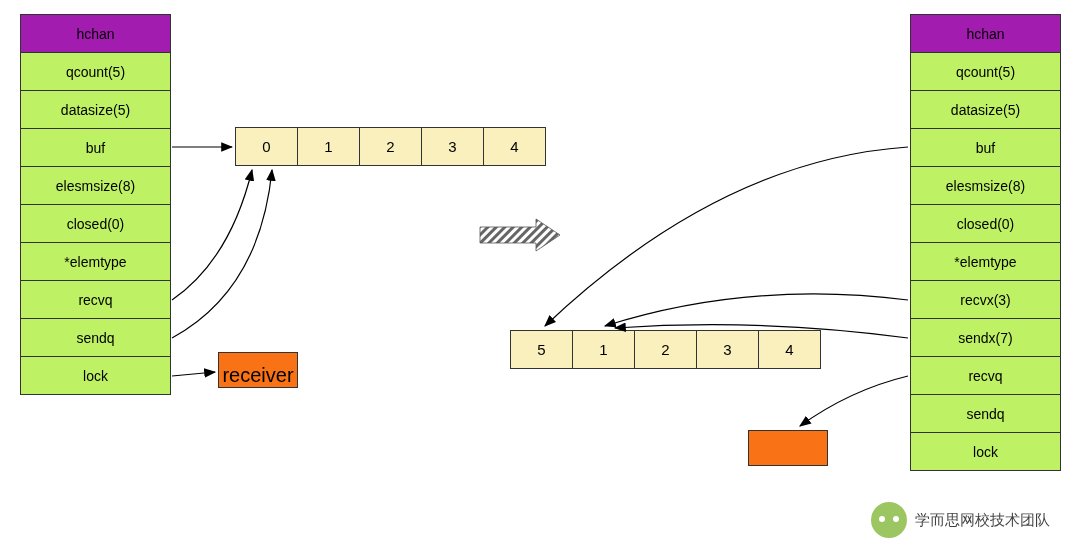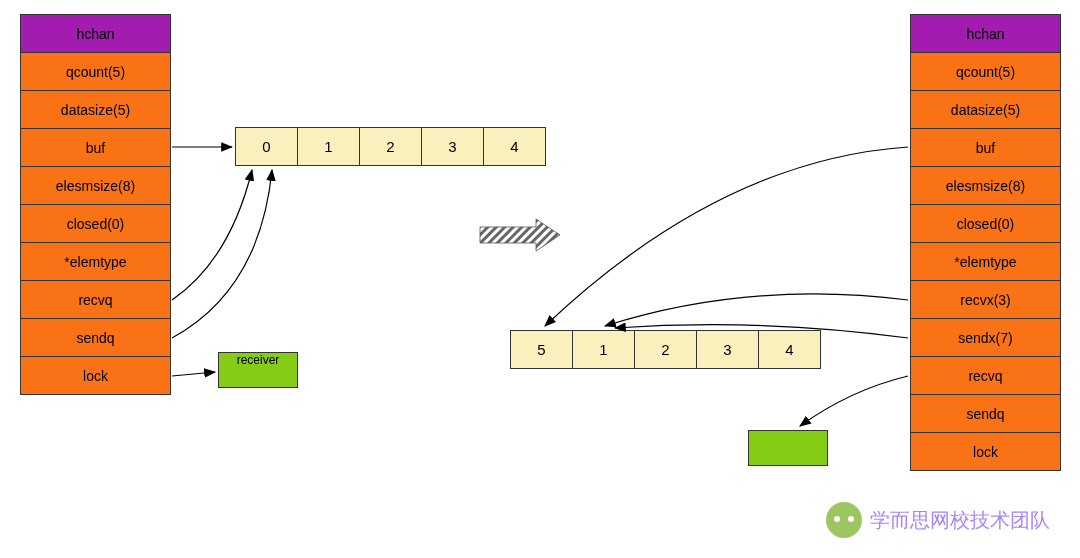--- a/index.html
+++ b/index.html
@@ -1,30 +1,30 @@
 <!DOCTYPE html>
 <html><head>
   <meta charset="utf-8">
   <style>
     * { margin: 0; padding: 0; box-sizing: border-box; }
     body { width: 1080px; height: 558px; background: #fff; position: relative; font-family: Arial, sans-serif; }
     .struct-table { position: absolute; border-collapse: collapse; }
     .struct-table td { border: 1px solid #333; width: 150px; height: 38px; text-align: center; font-size: 14px; }
     .header-cell { background: #a21caf; }
-    .field-cell { background: #f97316; }
+    .field-cell { background: #bef264; }
     .buf-array { position: absolute; border-collapse: collapse; }
     .buf-array td { border: 1px solid #333; width: 62px; height: 38px; text-align: center; font-size: 15px; background: #faf0be; }
-    .receiver-box { position: absolute; border: 1px solid #333; background: #84cc16; text-align: center; font-size: 12px; display: flex; align-items: flex-start; justify-content: center; }
+    .receiver-box { position: absolute; border: 1px solid #333; background: #f97316; text-align: center; font-size: 20px; display: flex; align-items: flex-end; justify-content: center; }
     svg.arrows { position: absolute; top: 0; left: 0; width: 1080px; height: 558px; pointer-events: none; }
     .watermark { position: absolute; right: 30px; bottom: 20px; display: flex; align-items: center; gap: 8px; opacity: 0.75; }
     .watermark-icon { width: 36px; height: 36px; border-radius: 50%; background: #7bb32e; display: flex; align-items: center; justify-content: center; position: relative; }
     .watermark-icon::before, .watermark-icon::after { content: ''; background: #fff; border-radius: 50%; position: absolute; }
     .watermark-icon::before { width: 6px; height: 6px; left: 8px; top: 14px; }
     .watermark-icon::after { width: 6px; height: 6px; right: 8px; top: 14px; }
-    .watermark-text { font-size: 20px; color: #8b5cf6; font-family: Liberation Sans, sans-serif; }
+    .watermark-text { font-size: 15px; color: #000000; font-family: Liberation Sans, sans-serif; }
   </style>
 </head>
 <body>
 
 <table class="struct-table" style="top: 14px; left: 20px;">
   <tbody>
       <tr>
         <td class="header-cell">hchan</td>
       </tr>
   <tr>

